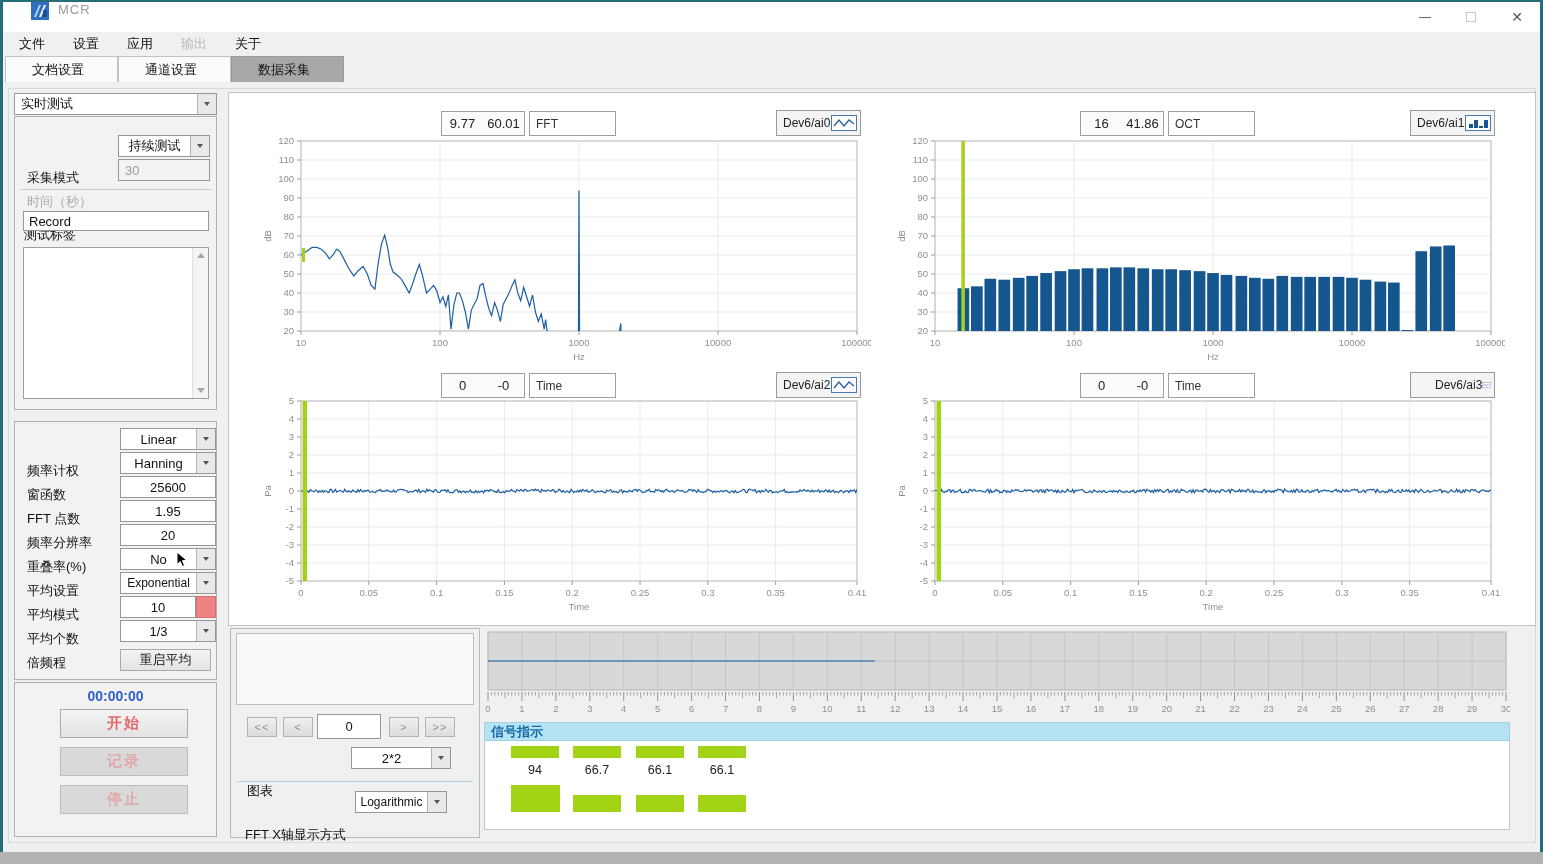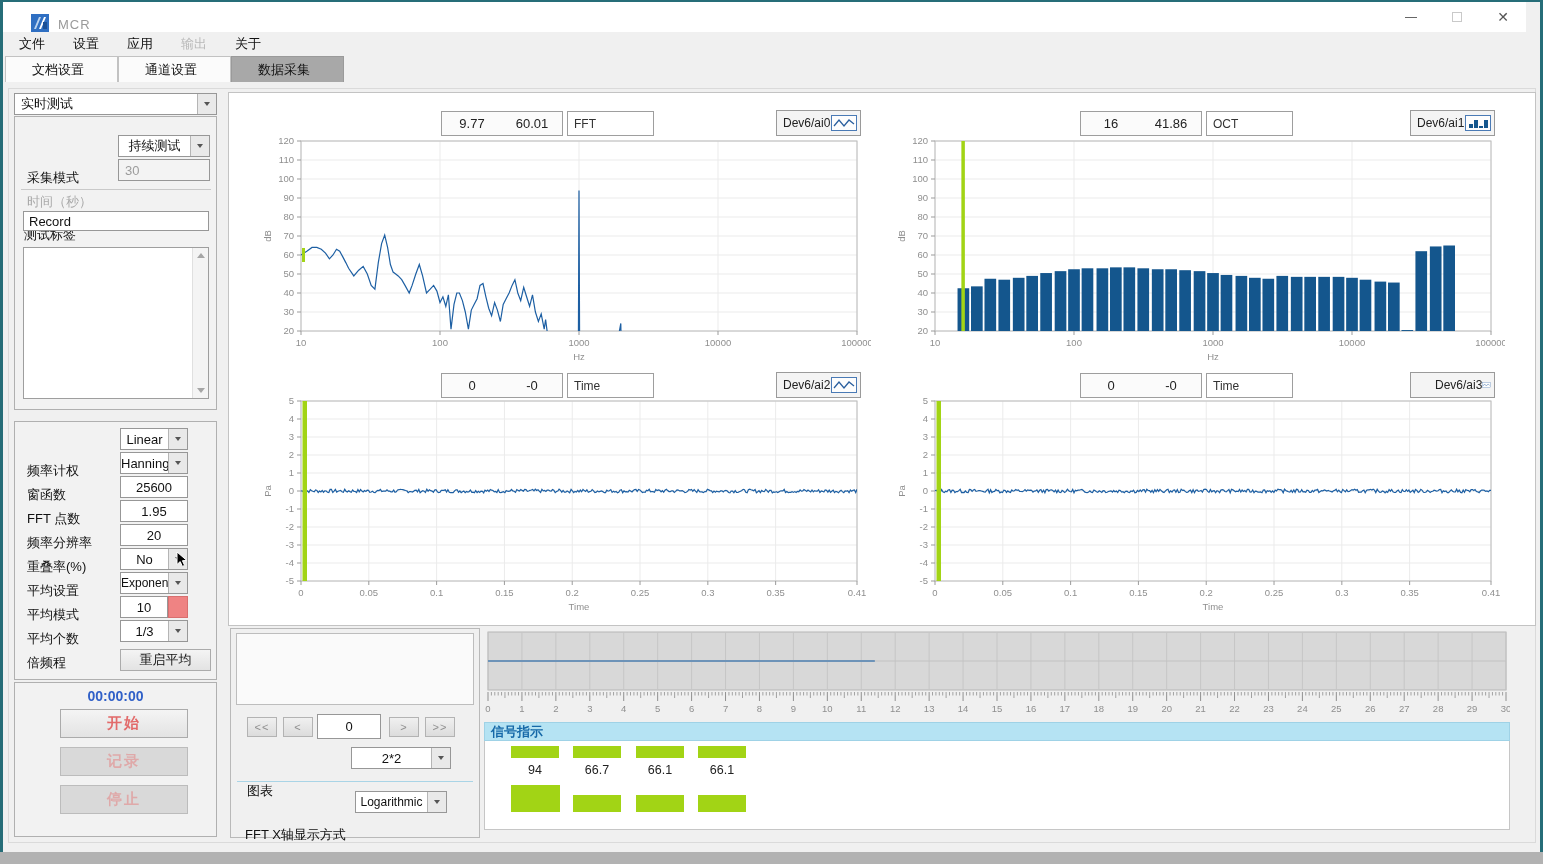--- a/index.html
+++ b/index.html
@@ -1,21 +1,21 @@
 <!DOCTYPE html>
 <html><head>
 <meta charset="utf-8">
 <style>
   * { margin:0; padding:0; box-sizing:border-box; }
   html,body { width:1543px; height:864px; background:#b2b2b2; font-family:"Liberation Sans",sans-serif; }
   .window { position:relative; width:1543px; height:864px; background:#b2b2b2; overflow:hidden; }
   .frame { position:absolute; left:0; top:0; width:1543px; height:852px; background:#f0f0f0;
            border-left:3px solid #266d78; border-right:3px solid #266d78; border-top:2px solid #266d78; }
   
-  .titlebar { position:absolute; left:3px; top:2px; right:17px; height:30px; background:#ffffff; display:flex; align-items:flex-end; }
+  .titlebar { position:absolute; left:3px; top:2px; right:3px; height:30px; background:#ffffff; display:flex; align-items:flex-start; }
   .app-icon { margin-left:28px; width:18px; height:18px; }
   .app-title { margin-left:9px; font-size:13px; color:#9a9a9a; letter-spacing:1px; }
   .win-btns { margin-left:auto; display:flex; height:100%; }
   .win-btn { width:46px; height:100%; display:flex; align-items:center; justify-content:center; color:#555; font-size:14px; }
   .min-glyph { width:12px; height:0; border-top:1px solid #666; }
   .max-glyph { width:10px; height:10px; border:1px solid #c9c9c9; }
   
   .menubar { position:absolute; left:3px; top:32px; right:3px; height:24px; background:#f0f0f0; display:flex; align-items:center; padding-left:2px; }
   .menu-item { padding:0 14px; font-size:13px; color:#111; }
   .menu-item.disabled { color:#b9b9b9; }
@@ -37,31 +37,31 @@
   .sb-label.dim { color:#a9a9a9; }
   .groupbox { position:absolute; border:1px solid #b0b0b0; background:#f2f2f2; }
   .mode-combo { position:absolute; left:14px; top:93px; width:203px; }
   .listbox { position:absolute; left:8px; top:130px; width:186px; height:152px; background:#fff; border:1px solid #9e9e9e; }
   .scrollbar { position:absolute; right:0; top:0; width:16px; height:100%; background:#f4f4f4; border-left:1px solid #e0e0e0; }
   .scroll-arrow { position:absolute; left:0; width:15px; height:15px; display:flex; align-items:center; justify-content:center; }
   .tri-up-sm { width:0; height:0; border-left:4px solid transparent; border-right:4px solid transparent; border-bottom:5px solid #a6a6a6; }
   .tri-down-sm { width:0; height:0; border-left:4px solid transparent; border-right:4px solid transparent; border-top:5px solid #a6a6a6; }
   .setting-row { position:absolute; left:0; width:100%; height:22px; }
   .setting-row .sb-label { left:12px; top:3px; }
-  .setting-ctl { position:absolute; left:105px; top:0; width:68px; }
+  .setting-ctl { position:absolute; left:105px; top:0; width:96px; }
   .red-block { width:20px; height:22px; background:#ef8383; border:1px solid #d86f6f; }
   .btn { background:linear-gradient(#f4f4f4,#e3e3e3); border:1px solid #ababab; display:flex; align-items:center; justify-content:center; font-size:13px; color:#111; }
   .timer { position:absolute; left:0; width:100%; text-align:center; color:#3060c8; font-weight:bold; font-size:14px; }
   .big-btn { position:absolute; left:45px; width:128px; height:29px; font-size:15px; letter-spacing:2px; }
   .big-btn.primary { color:#e26a6a; font-weight:bold; }
   .big-btn.disabled { background:#d9d9d9; border-color:#bcbcbc; color:#dfa9a9; font-weight:bold; }
   
   .main-panel { position:absolute; left:228px; top:92px; width:1308px; height:534px; background:#fff; border:1px solid #c3c3c3; }
   .chart-header { position:absolute; display:flex; }
-  .readout { width:122px; height:25px; border:1px solid #9e9e9e; background:#fbfbfb; display:flex; font-size:13px; color:#222; }
+  .readout { width:84px; height:25px; border:1px solid #9e9e9e; background:#fbfbfb; display:flex; font-size:13px; color:#222; }
   .readout span { flex:1; display:flex; align-items:center; justify-content:center; }
   .typebox { width:87px; height:25px; border:1px solid #9e9e9e; background:#fff; font-size:12px; color:#333; display:flex; align-items:center; padding-left:6px; margin-left:4px; }
   .chanbox { position:absolute; width:85px; height:26px; border:1px solid #9a9a9a; background:#f4f4f4; display:flex; align-items:center; font-size:12px; color:#222; padding:0 3px 0 6px; justify-content:space-between; }
   svg text.tick { font-size:9.5px; fill:#8f8f8f; font-family:"Liberation Sans",sans-serif; }
   .chart-svg { position:absolute; }
   
   .pager-panel { position:absolute; left:230px; top:628px; width:250px; height:210px; background:#f0f0f0; border:1px solid #b9b9b9; }
   .pager-empty { position:absolute; left:5px; top:4px; width:238px; height:72px; background:#fafafa; border:1px solid #bdbdbd; }
   .pg-btn { position:absolute; height:20px; width:30px; background:linear-gradient(#f0f0f0,#dcdcdc); border:1px solid #b3b3b3; color:#8f8f8f; font-size:11px; display:flex; align-items:center; justify-content:center; letter-spacing:1px; }
   .page-box { position:absolute; left:86px; top:85px; width:64px; height:25px; }

